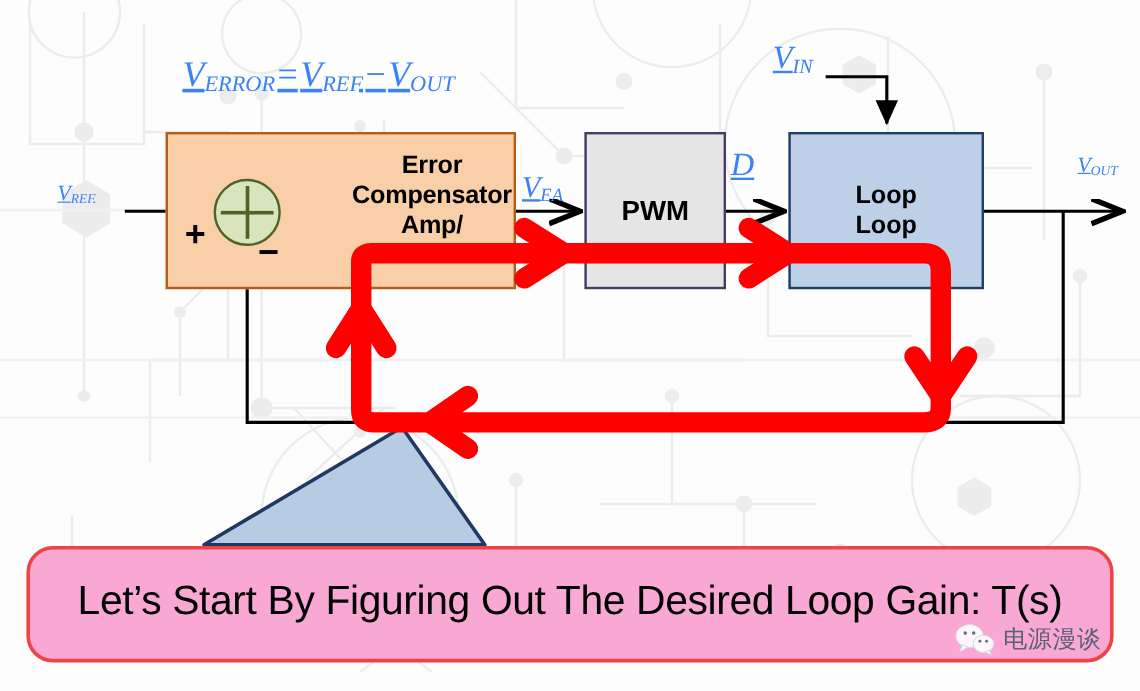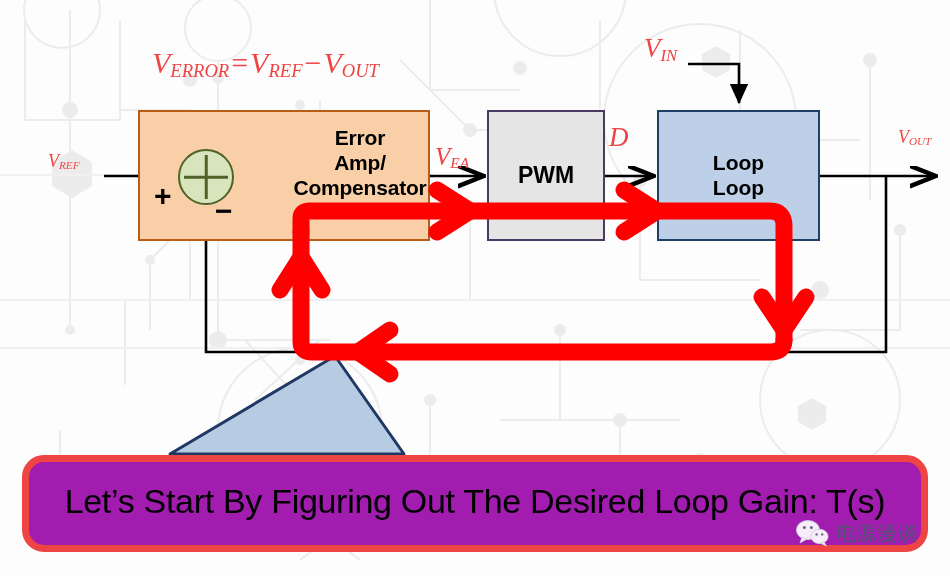--- a/index.html
+++ b/index.html
@@ -105,66 +105,66 @@
     line-height: 1;
   }
   #sign-plus { left: 154px; top: 181px; font-size: 30px; }
   #sign-minus { left: 215px; top: 196px; font-size: 30px; }
 
   
   .mathlabel {
     position: absolute;
     font-family: "Liberation Serif", serif;
     font-style: italic;
-    color: #ef4444;
+    color: #3b82f6;
     white-space: nowrap;
     line-height: 1;
+    text-decoration: underline;
   }
   .mathlabel sub {
     font-size: 0.62em;
     font-style: italic;
     vertical-align: -0.22em;
   }
   #eq-verror { left: 152px; top: 48px; font-size: 30px; }
   #eq-verror .op { font-style: normal; padding: 0 2px; }
   #lbl-vref { left: 48px; top: 152px; font-size: 18px; }
   #lbl-vea  { left: 435px; top: 144px; font-size: 25px; }
   #lbl-d    { left: 609px; top: 124px; font-size: 27px; font-style: italic; }
   #lbl-vin  { left: 644px; top: 35px;  font-size: 27px; text-align: center; }
   #lbl-vout { left: 898px; top: 128px; font-size: 18px; }
 
   
   #callout-box {
     position: absolute;
     left: 22px; top: 455px;
     width: 906px; height: 97px;
     box-sizing: border-box;
-    background: #a21caf;
-    border: 7px solid #ef4444;
+    background: #f9a8d4;
+    border: 3px solid #ef4444;
     border-radius: 22px;
     display: flex;
     align-items: center;
     justify-content: center;
   }
   #callout-text {
     font-family: "Liberation Sans", sans-serif;
     font-size: 34px;
     color: #000;
     letter-spacing: -0.3px;
     white-space: nowrap;
     padding-bottom: 4px;
   }
   #callout-pointer { position: absolute; left: 0; top: 0; }
 
   
   #watermark {
     position: absolute;
     left: 795px; top: 519px;
     display: flex;
-    align-items: center;
     gap: 7px;
     opacity: 0.92;
   }
   #watermark-text {
     font-family: "Liberation Sans", sans-serif;
     font-size: 20px;
     color: #4a5a70;
     letter-spacing: 0.5px;
   }
 </style>
@@ -266,22 +266,22 @@
 
       <path d="M688 64 L739 64 L739 103" marker-end="url(#ahf)"></path>
 
       <path d="M886 176 L886 352 L206 352 L206 212" marker-end="url(#ahf)"></path>
     </g>
   </svg>
 
   <div class="block" id="block-erroramp">
     <div id="erroramp-label">
       <div>Error</div>
+      <div>Compensator</div>
       <div>Amp/</div>
-      <div>Compensator</div>
     </div>
   </div>
 
   <div class="block" id="block-pwm">
     <span>PWM</span>
   </div>
 
   <div class="block" id="block-powerstage">
     <div>
       <div>Loop</div>

